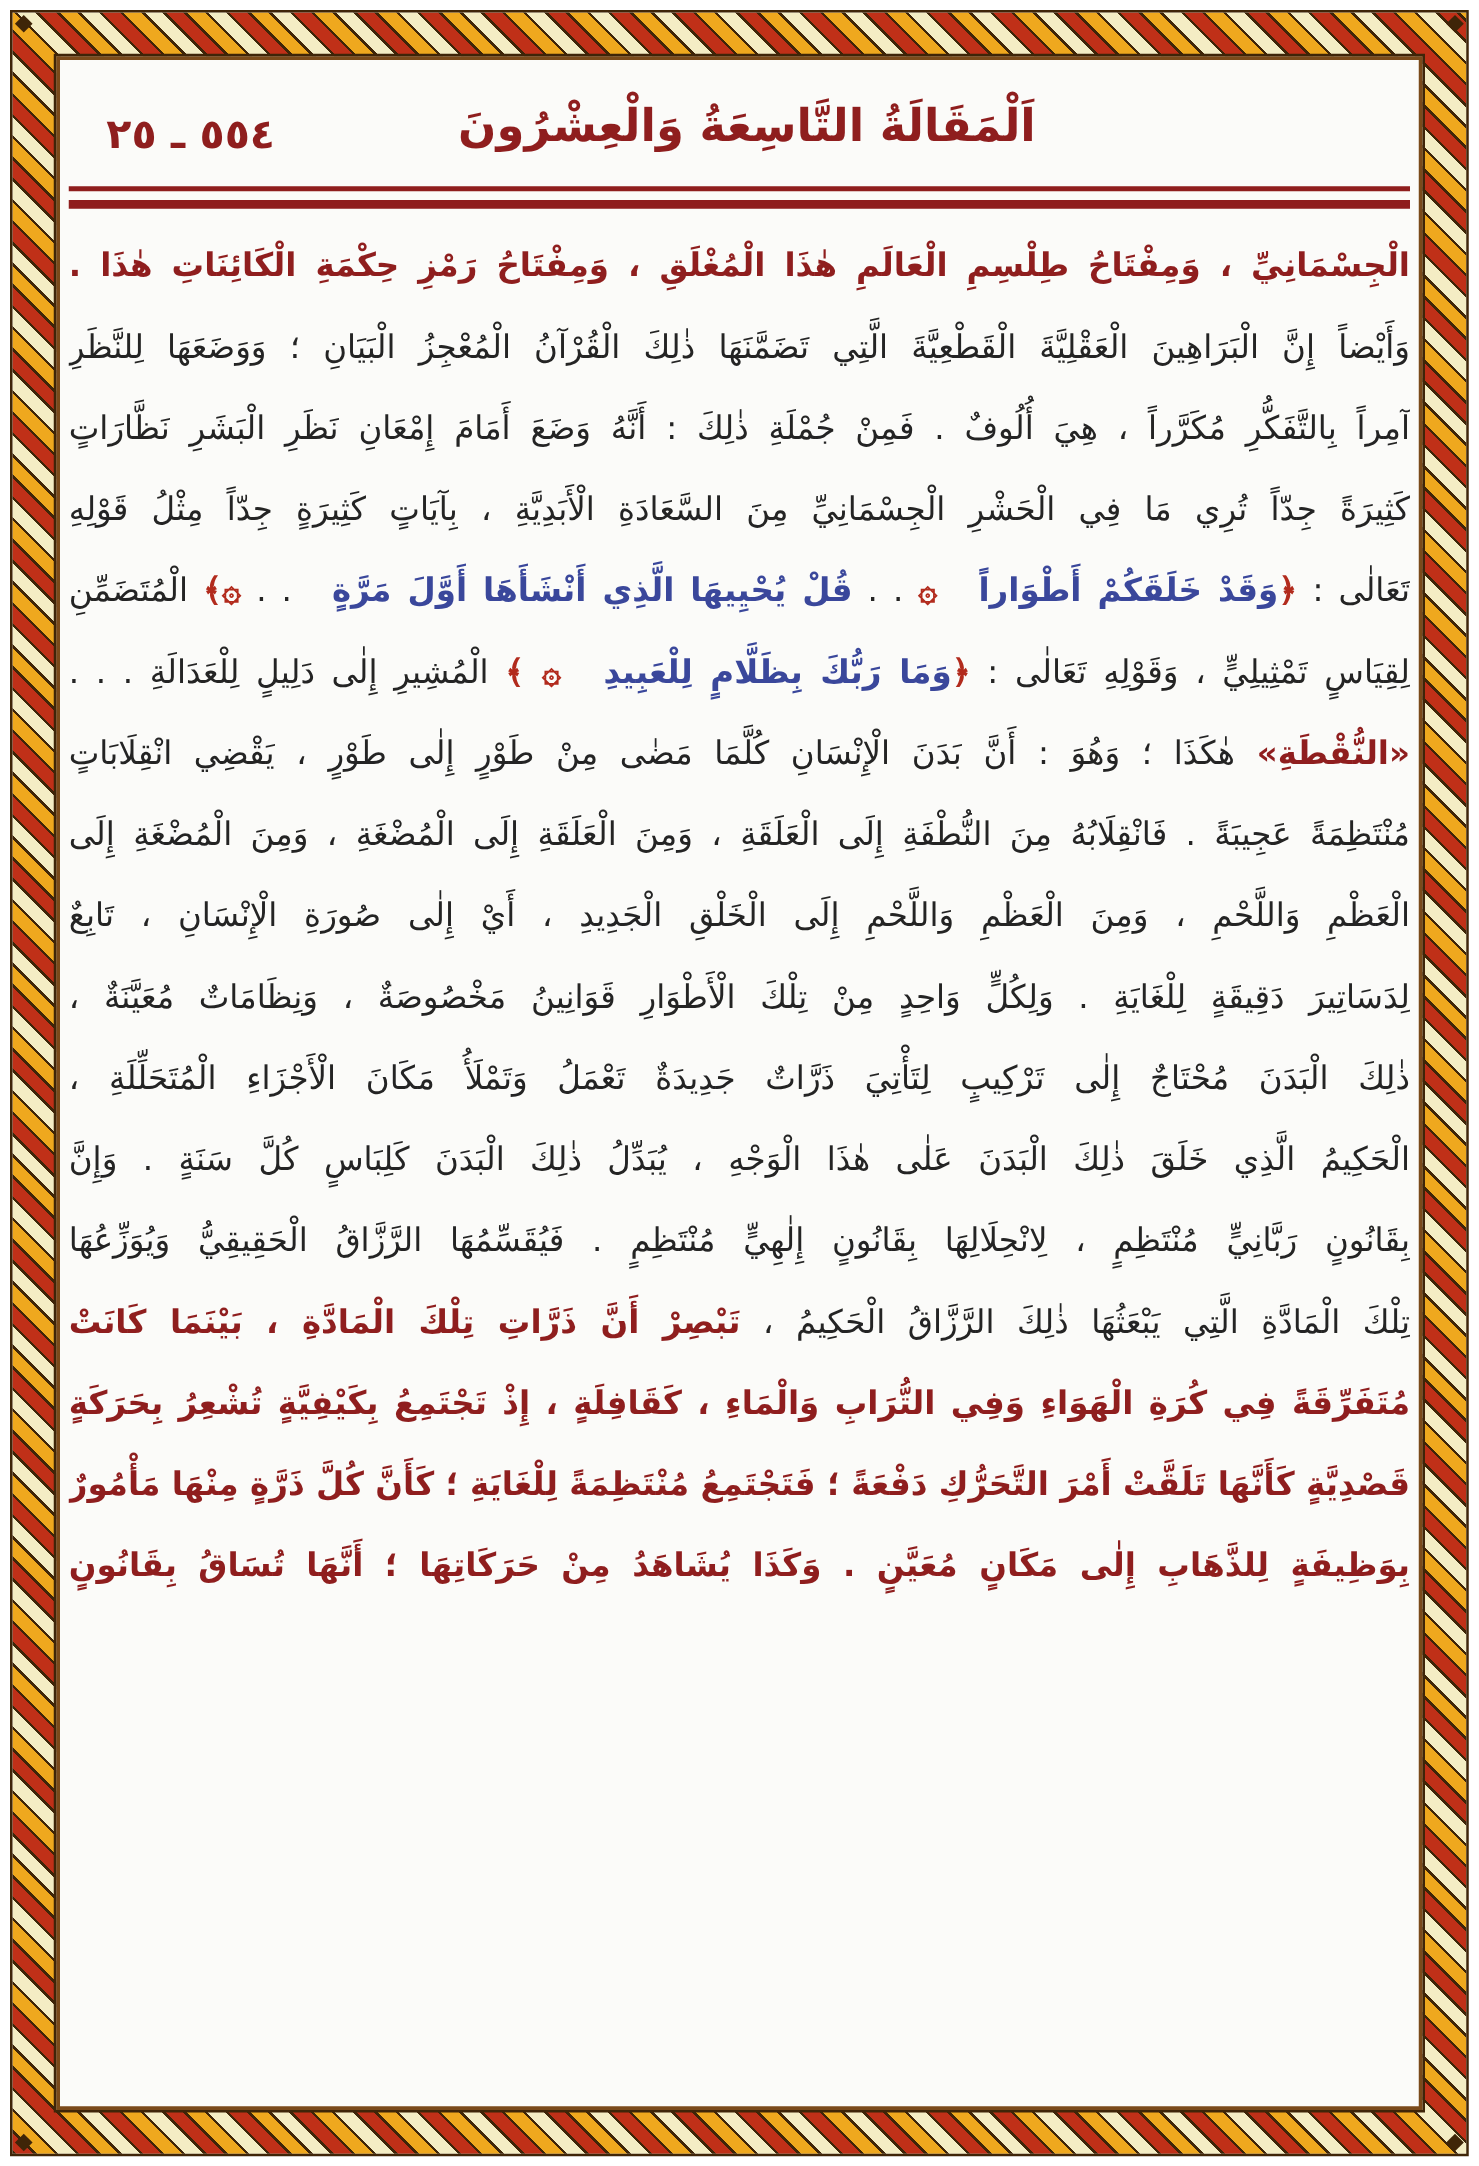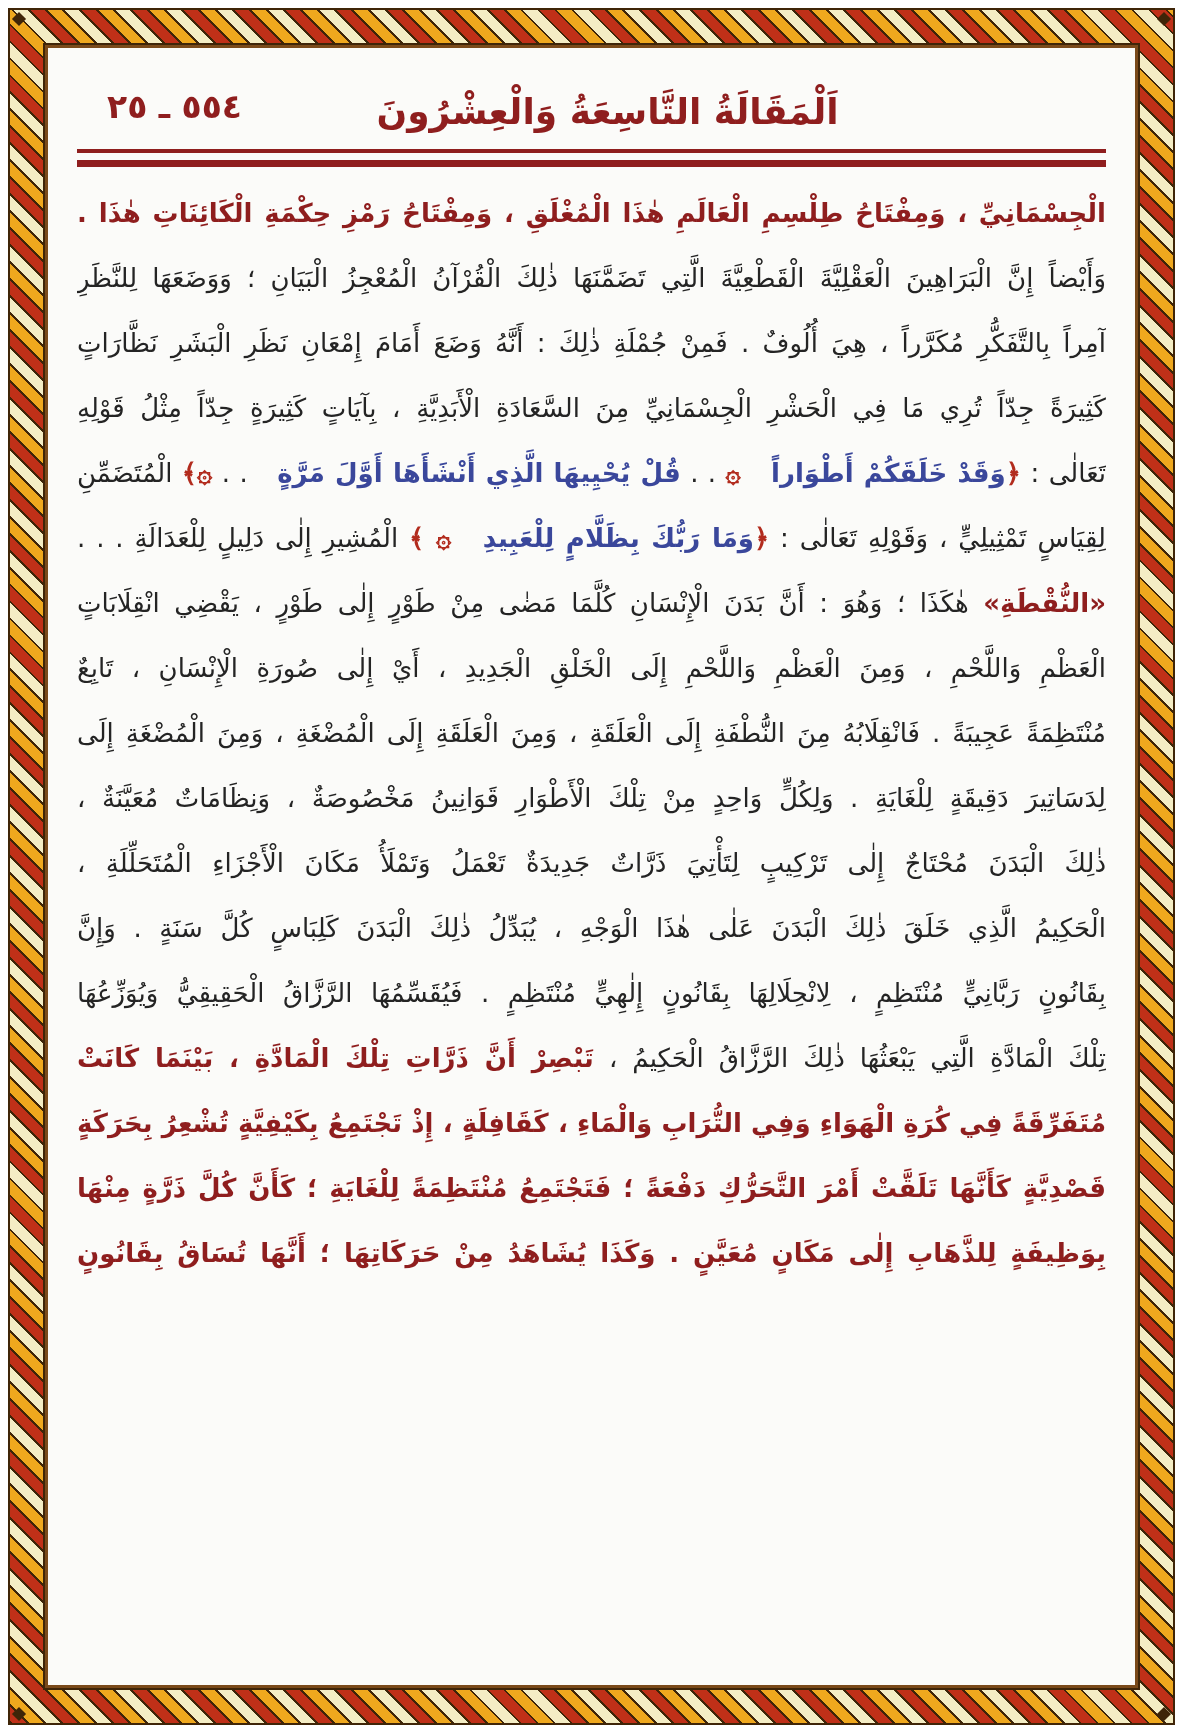--- a/index.html
+++ b/index.html
@@ -35,33 +35,33 @@
   }
   .finial{
     position:absolute;width:10px;height:10px;background:#3f2508;
     transform:rotate(45deg);
   }
   .finial.tl{top:4px;left:4px;} .finial.tr{top:4px;right:4px;}
   .finial.bl{bottom:4px;left:4px;} .finial.br{bottom:4px;right:4px;}
   
   .content{
     position:absolute;inset:45px;
-    padding:0 32px;
+    padding:0 10px;
     direction:rtl;
     overflow:hidden;
   }
   header{position:relative;margin-top:30px;height:70px;}
   .page-number{
     position:absolute;left:30px;top:12px;
     color:var(--maroon);font-weight:bold;font-size:33px;
     direction:rtl;
   }
   .page-title{
     position:absolute;left:50%;top:0;transform:translateX(-50%);
-    margin:16px;color:var(--maroon);font-weight:bold;font-size:36px;
+    margin:6px;color:var(--maroon);font-weight:bold;font-size:36px;
     white-space:nowrap;
   }
   .rule{
     margin-top:4px;
     height:7px;
     border-top:4px solid var(--maroon);
     border-bottom:7px solid var(--maroon);
   }
   .body-text{margin-top:14px;}
   .line{
@@ -100,22 +100,22 @@
     <div class="rule"></div>
 
     <main class="body-text">
         <div class="line"><span class="seg maroon">الْجِسْمَانِيِّ ، وَمِفْتَاحُ طِلْسِمِ الْعَالَمِ هٰذَا الْمُغْلَقِ ، وَمِفْتَاحُ رَمْزِ حِكْمَةِ الْكَائِنَاتِ هٰذَا .</span></div>
         <div class="line"><span class="seg ink">وَأَيْضاً إِنَّ الْبَرَاهِينَ الْعَقْلِيَّةَ الْقَطْعِيَّةَ الَّتِي تَضَمَّنَهَا ذٰلِكَ الْقُرْآنُ الْمُعْجِزُ الْبَيَانِ ؛ وَوَضَعَهَا لِلنَّظَرِ</span></div>
         <div class="line"><span class="seg ink">آمِراً بِالتَّفَكُّرِ مُكَرَّراً ، هِيَ أُلُوفٌ . فَمِنْ جُمْلَةِ ذٰلِكَ : أَنَّهُ وَضَعَ أَمَامَ إِمْعَانِ نَظَرِ الْبَشَرِ نَظَّارَاتٍ</span></div>
         <div class="line"><span class="seg ink">كَثِيرَةً جِدّاً تُرِي مَا فِي الْحَشْرِ الْجِسْمَانِيِّ مِنَ السَّعَادَةِ الْأَبَدِيَّةِ ، بِآيَاتٍ كَثِيرَةٍ جِدّاً مِثْلُ قَوْلِهِ</span></div>
         <div class="line"><span class="seg ink">تَعَالٰى : </span><span class="seg orn">﴿</span><span class="seg blue">وَقَدْ خَلَقَكُمْ أَطْوَاراً </span><span class="seg orn">۞</span><span class="seg ink"> . . </span><span class="seg blue">قُلْ يُحْيِيهَا الَّذِي أَنْشَأَهَا أَوَّلَ مَرَّةٍ</span><span class="seg ink"> . . </span><span class="seg orn">۞﴾</span><span class="seg ink"> الْمُتَضَمِّنِ</span></div>
         <div class="line"><span class="seg ink">لِقِيَاسٍ تَمْثِيلِيٍّ ، وَقَوْلِهِ تَعَالٰى : </span><span class="seg orn">﴿</span><span class="seg blue">وَمَا رَبُّكَ بِظَلَّامٍ لِلْعَبِيدِ </span><span class="seg orn">۞ ﴾</span><span class="seg ink"> الْمُشِيرِ إِلٰى دَلِيلٍ لِلْعَدَالَةِ . . .</span></div>
         <div class="line"><span class="seg maroon">«النُّقْطَةِ»</span><span class="seg ink"> هٰكَذَا ؛ وَهُوَ : أَنَّ بَدَنَ الْإِنْسَانِ كُلَّمَا مَضٰى مِنْ طَوْرٍ إِلٰى طَوْرٍ ، يَقْضِي انْقِلَابَاتٍ</span></div>
+        <div class="line"><span class="seg ink">مُنْتَظِمَةً عَجِيبَةً . فَانْقِلَابُهُ مِنَ النُّطْفَةِ إِلَى الْعَلَقَةِ ، وَمِنَ الْعَلَقَةِ إِلَى الْمُضْغَةِ ، وَمِنَ الْمُضْغَةِ إِلَى</span></div>
         <div class="line"><span class="seg ink">الْعَظْمِ وَاللَّحْمِ ، وَمِنَ الْعَظْمِ وَاللَّحْمِ إِلَى الْخَلْقِ الْجَدِيدِ ، أَيْ إِلٰى صُورَةِ الْإِنْسَانِ ، تَابِعٌ</span></div>
-        <div class="line"><span class="seg ink">مُنْتَظِمَةً عَجِيبَةً . فَانْقِلَابُهُ مِنَ النُّطْفَةِ إِلَى الْعَلَقَةِ ، وَمِنَ الْعَلَقَةِ إِلَى الْمُضْغَةِ ، وَمِنَ الْمُضْغَةِ إِلَى</span></div>
         <div class="line"><span class="seg ink">لِدَسَاتِيرَ دَقِيقَةٍ لِلْغَايَةِ . وَلِكُلٍّ وَاحِدٍ مِنْ تِلْكَ الْأَطْوَارِ قَوَانِينُ مَخْصُوصَةٌ ، وَنِظَامَاتٌ مُعَيَّنَةٌ ،</span></div>
         <div class="line"><span class="seg ink">ذٰلِكَ الْبَدَنَ مُحْتَاجٌ إِلٰى تَرْكِيبٍ لِتَأْتِيَ ذَرَّاتٌ جَدِيدَةٌ تَعْمَلُ وَتَمْلَأُ مَكَانَ الْأَجْزَاءِ الْمُتَحَلِّلَةِ ،</span></div>
         <div class="line"><span class="seg ink">الْحَكِيمُ الَّذِي خَلَقَ ذٰلِكَ الْبَدَنَ عَلٰى هٰذَا الْوَجْهِ ، يُبَدِّلُ ذٰلِكَ الْبَدَنَ كَلِبَاسٍ كُلَّ سَنَةٍ . وَإِنَّ</span></div>
         <div class="line"><span class="seg ink">بِقَانُونٍ رَبَّانِيٍّ مُنْتَظِمٍ ، لِانْحِلَالِهَا بِقَانُونٍ إِلٰهِيٍّ مُنْتَظِمٍ . فَيُقَسِّمُهَا الرَّزَّاقُ الْحَقِيقِيُّ وَيُوَزِّعُهَا</span></div>
         <div class="line"><span class="seg ink">تِلْكَ الْمَادَّةِ الَّتِي يَبْعَثُهَا ذٰلِكَ الرَّزَّاقُ الْحَكِيمُ ، </span><span class="seg maroon">تَبْصِرْ أَنَّ ذَرَّاتِ تِلْكَ الْمَادَّةِ ، بَيْنَمَا كَانَتْ</span></div>
         <div class="line"><span class="seg maroon">مُتَفَرِّقَةً فِي كُرَةِ الْهَوَاءِ وَفِي التُّرَابِ وَالْمَاءِ ، كَقَافِلَةٍ ، إِذْ تَجْتَمِعُ بِكَيْفِيَّةٍ تُشْعِرُ بِحَرَكَةٍ</span></div>
         <div class="line"><span class="seg maroon">قَصْدِيَّةٍ كَأَنَّهَا تَلَقَّتْ أَمْرَ التَّحَرُّكِ دَفْعَةً ؛ فَتَجْتَمِعُ مُنْتَظِمَةً لِلْغَايَةِ ؛ كَأَنَّ كُلَّ ذَرَّةٍ مِنْهَا مَأْمُورٌ</span></div>
         <div class="line"><span class="seg maroon">بِوَظِيفَةٍ لِلذَّهَابِ إِلٰى مَكَانٍ مُعَيَّنٍ . وَكَذَا يُشَاهَدُ مِنْ حَرَكَاتِهَا ؛ أَنَّهَا تُسَاقُ بِقَانُونٍ مَخْصُوصٍ</span></div>
       </main>
   </div>

